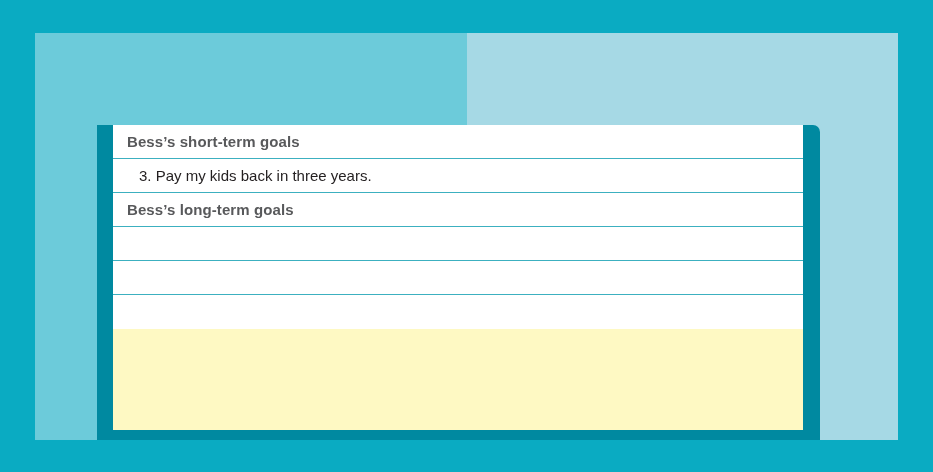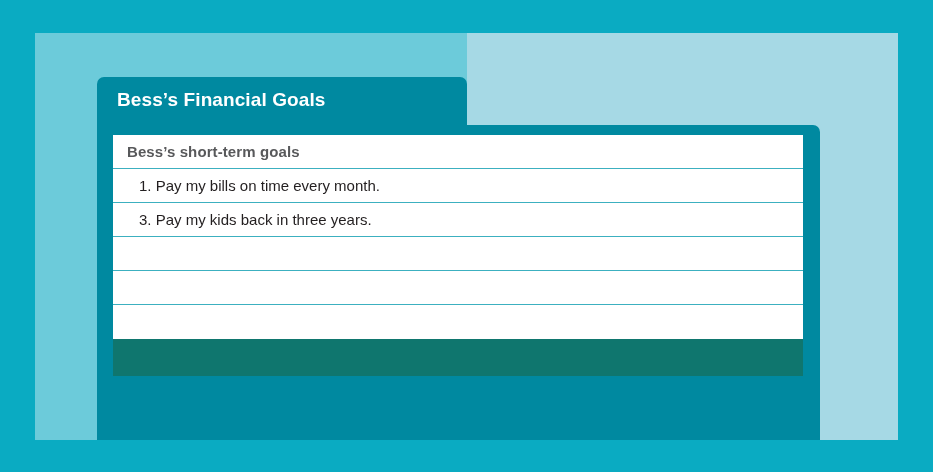--- a/index.html
+++ b/index.html
@@ -70,24 +70,24 @@
     width: 723px;
     height: 315px;
     background: #0089a0;
     border-radius: 0 7px 0 0;
   }
 
   
   .table {
     position: absolute;
     left: 113px;
-    top: 135px;
+    top: 125px;
     width: 690px;
-    height: 241px;
-    background: #0f766e;
+    height: 305px;
+    background: #fef9c3;
     overflow: hidden;
   }
 
   .row {
     position: relative;
     height: 34px;
     box-sizing: border-box;
     border-bottom: 1.5px solid #3cb0c0;
     background: #ffffff;
     display: flex;
@@ -121,35 +121,32 @@
   }
 </style>
 </head>
 <body>
 
 <div id="stage">
 
   <div class="panel-medium"></div>
   <div class="panel-pale"></div>
 
-  <div class="card-tab">
-    <div class="card-tab-title">Bess’s Financial Goals</div>
-  </div>
 
   <div class="card-body"></div>
 
   <div class="table" id="goals-table">
       <div class="row row-header">
         <span class="row-text">Bess’s short-term goals</span>
       </div>
       <div class="row row-item">
-        <span class="row-text">1. Pay my bills on time every month.</span>
+        <span class="row-text">3. Pay my kids back in three years.</span>
       </div>
-      <div class="row row-item">
-        <span class="row-text">3. Pay my kids back in three years.</span>
+      <div class="row row-header">
+        <span class="row-text">Bess’s long-term goals</span>
       </div>
       <div class="row row-empty">
         <span class="row-text"></span>
       </div>
       <div class="row row-empty">
         <span class="row-text"></span>
       </div>
       <div class="row row-empty">
         <span class="row-text"></span>
       </div>

